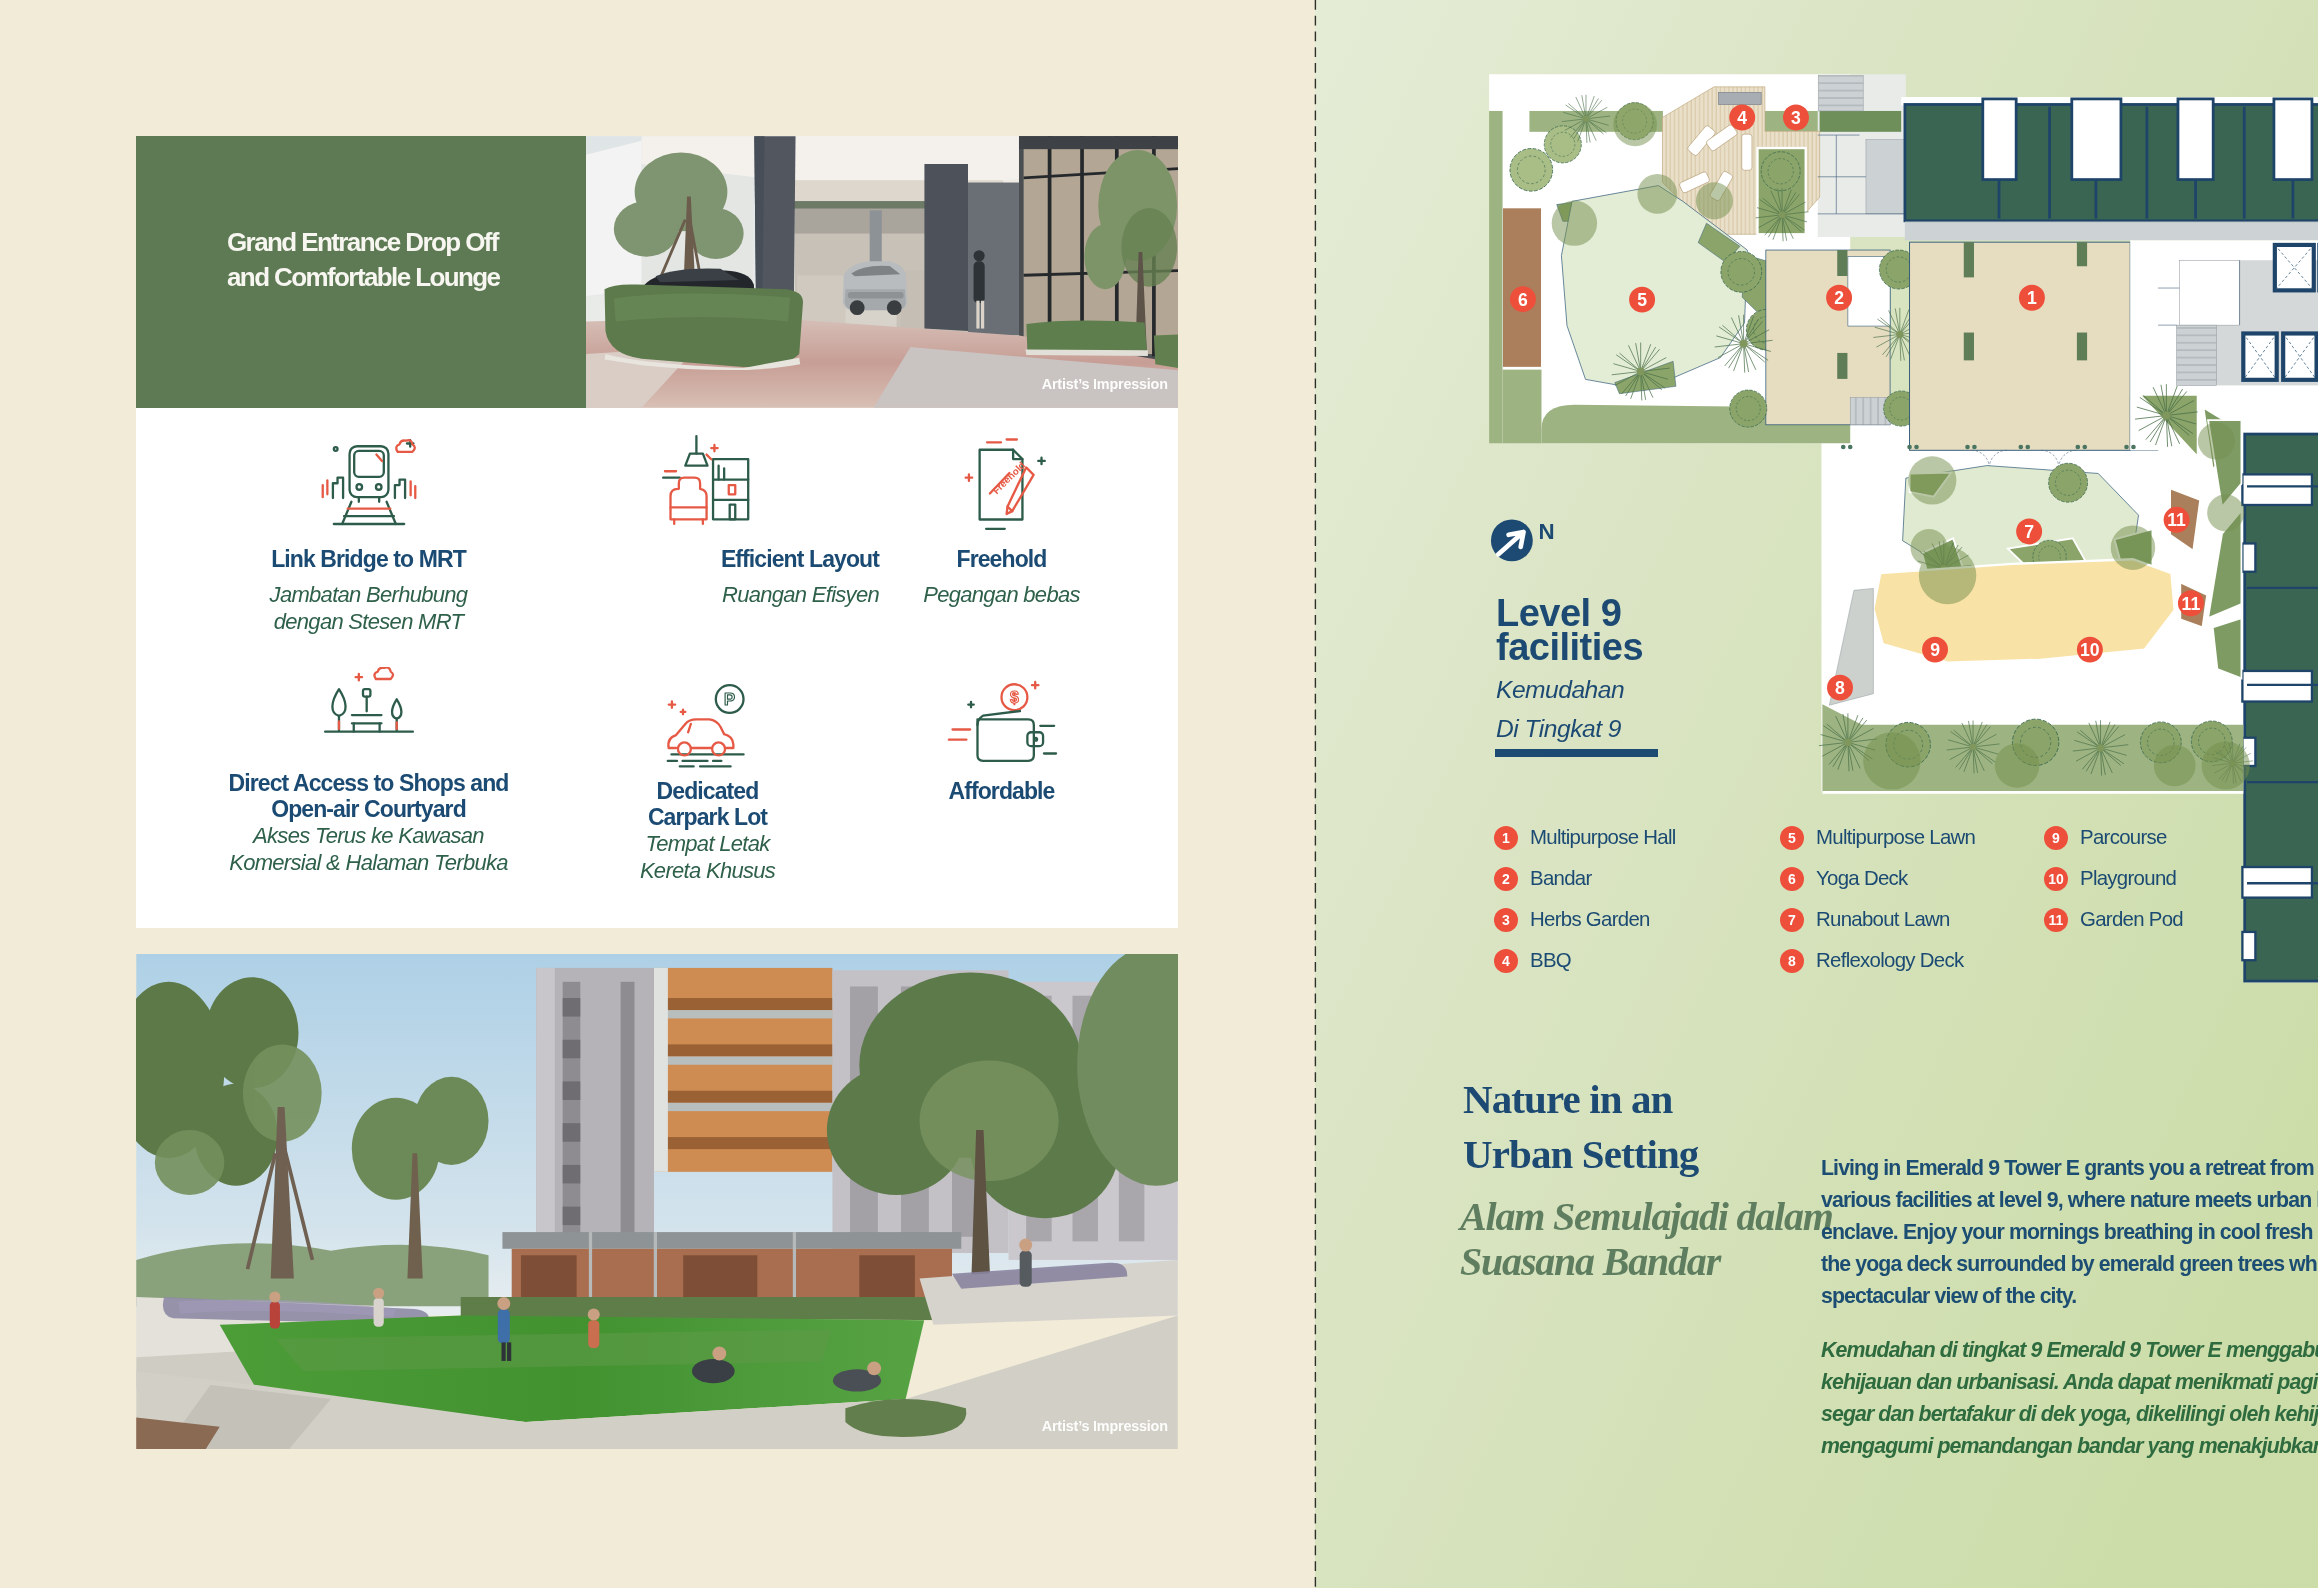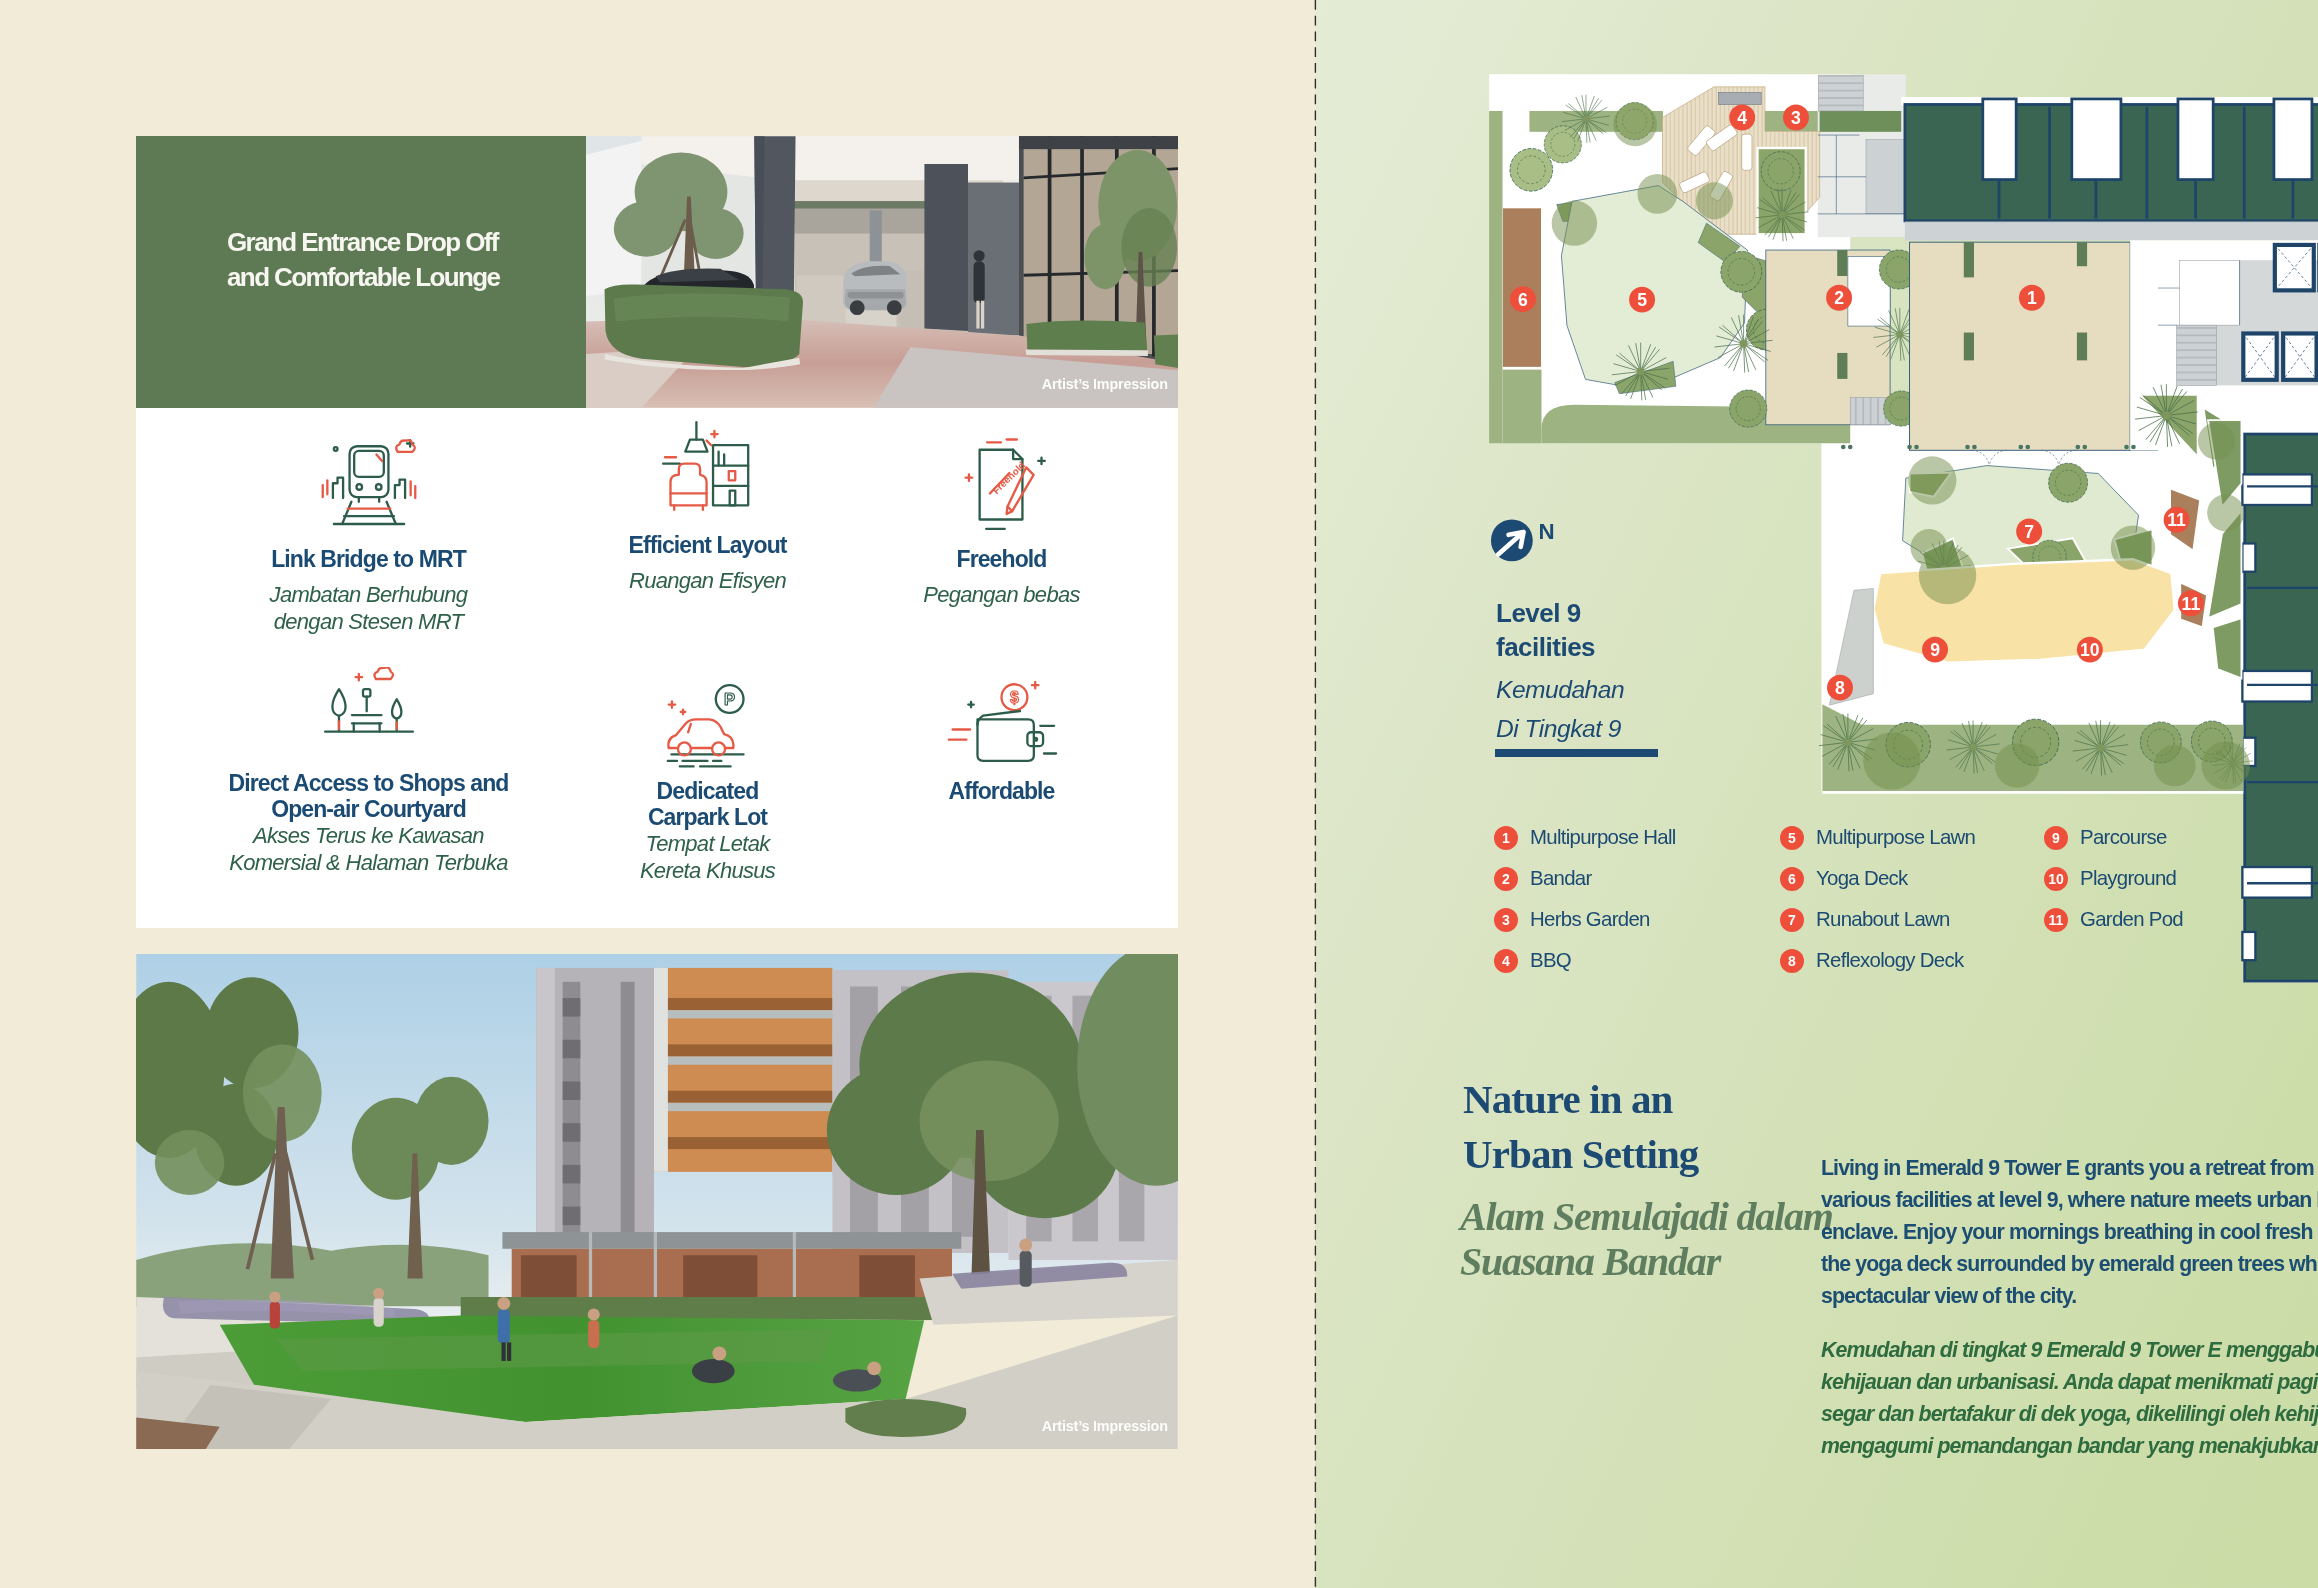--- a/index.html
+++ b/index.html
@@ -18,21 +18,21 @@
   .r2 .ic{height:80px;}
   .cell h3{margin:5.6px 0 0 0;font-size:23px;line-height:26px;color:#1b4a73;font-weight:700;letter-spacing:-0.9px;}
   .cell .ms{margin:9.3px 0 0 0;font-size:22px;line-height:27px;color:#2e604a;font-style:italic;letter-spacing:-0.7px;}
   .r2 .ms{margin-top:0;}
   .ai{position:absolute;color:#fdfdfc;font-size:14.4px;font-weight:700;letter-spacing:-0.2px;}
   
   #rightpage{left:1315px;top:0;width:1314px;height:1589px;
      background:linear-gradient(115deg,#e5ecd6 0%,#dae4c3 30%,#ccdda9 75%,#c9dba5 100%);}
   
   #lvl9{left:1496px;top:596px;color:#1d4a73;}
-  #lvl9 .b{font-size:26px;line-height:34px;font-weight:700;letter-spacing:-0.5px;}
+  #lvl9 .b{font-size:38px;line-height:34px;font-weight:700;letter-spacing:-0.5px;}
   #lvl9 .i{font-size:24.6px;line-height:39px;font-style:italic;margin-top:5.6px;letter-spacing:-0.5px;}
   #navybar{left:1495px;top:749px;width:163px;height:8.3px;background:#1d4a73;}
   .lgrow{position:absolute;height:24px;}
   .lgrow .bd{position:absolute;left:0;top:0;width:24px;height:24px;border-radius:50%;
       background:#ee4f3b;color:#fff;font-size:14px;font-weight:700;text-align:center;line-height:24px;}
   .lgrow .tx{position:absolute;left:36px;top:50%;transform:translateY(-52%);white-space:nowrap;
       font-size:20.4px;font-weight:400;color:#1b4a73;letter-spacing:-0.7px;}
   #serifhead{left:1463px;top:1072px;font-family:"Liberation Serif",serif;
       color:#1d4a73;font-size:41px;line-height:55px;font-weight:700;letter-spacing:-0.9px;}
   #serifsub{left:1460px;top:1194px;font-family:"Liberation Serif",serif;
@@ -582,21 +582,21 @@
   <line x1="224" y1="104" x2="224" y2="134"></line>
   <line x1="234" y1="114" x2="234" y2="140"></line>
   <path d="M196,40 q-8,-12 4,-16 q2,-10 14,-8 q12,-4 14,8 q10,6 0,16 Z"></path>
 </g>
 </svg>
       </div>
     <h3>Link Bridge to MRT</h3>
     <p class="ms">Jambatan Berhubung<br>dengan Stesen MRT</p>
   </div>
 
-  <div class="cell" style="left:400px;top:9px;">
+  <div class="cell" style="left:400px;top:23px;text-align:right;">
     <div class="ic" id="ic-layout">
         <svg width="111" height="107" viewBox="0 0 240 230" fill="none" stroke-linecap="round" stroke-linejoin="round">
 <g stroke="#2e5c4a" stroke-width="5">
   <line x1="96" y1="6" x2="96" y2="44"></line>
   <path d="M82,44 L110,44 L120,70 L72,70 Z"></path>
   <rect x="132" y="56" width="76" height="130"></rect>
   <line x1="132" y1="100" x2="208" y2="100"></line>
   <line x1="132" y1="144" x2="208" y2="144"></line>
   <line x1="144" y1="70" x2="144" y2="100"></line>
   <line x1="156" y1="76" x2="156" y2="100"></line>

